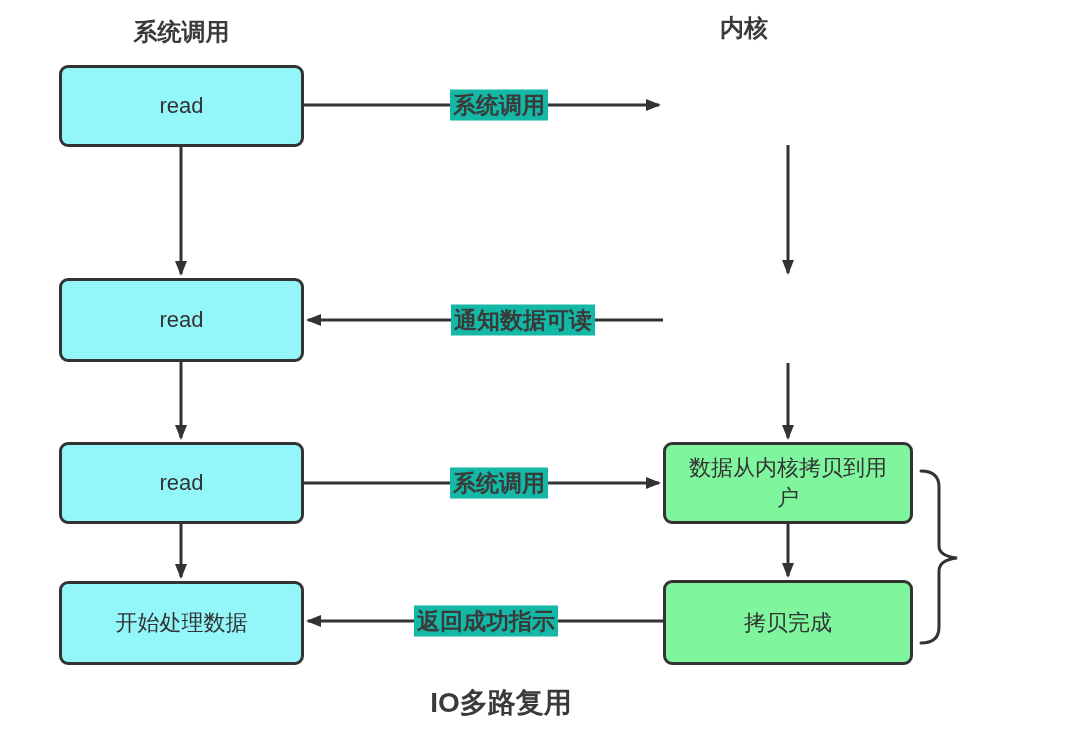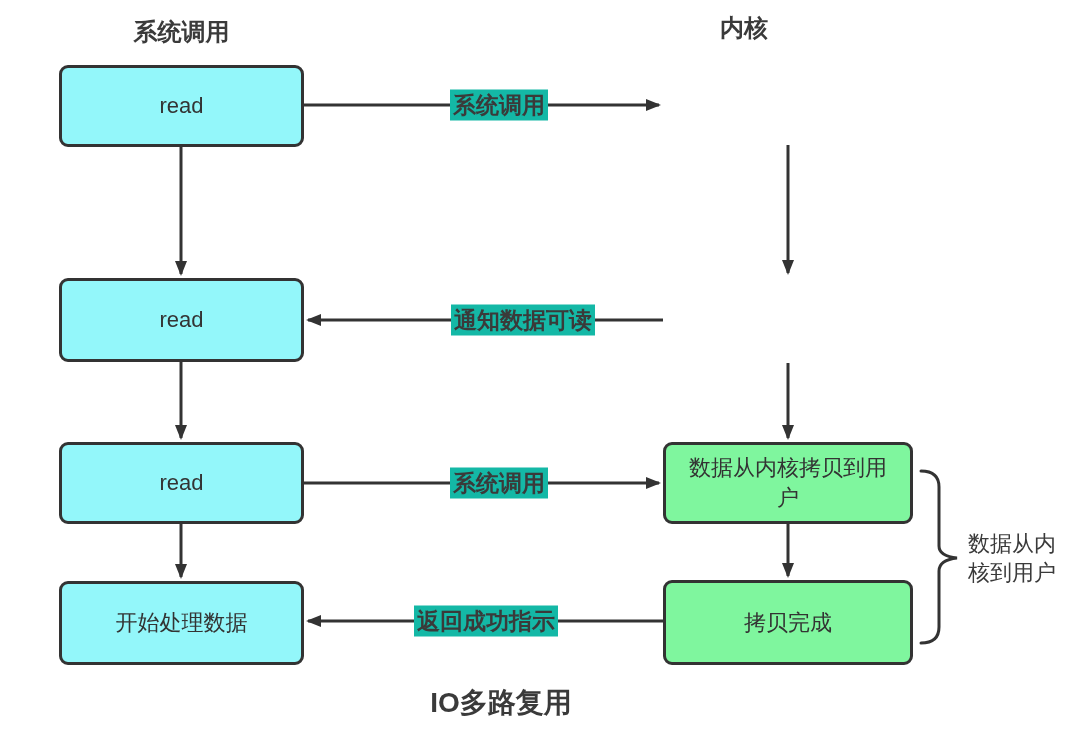--- a/index.html
+++ b/index.html
@@ -131,17 +131,16 @@
   <div class="node cyan l4">开始处理数据</div>
 
   <div class="node green r3">数据从内核拷贝到用户</div>
   <div class="node green r4">拷贝完成</div>
 
   <div class="arrow-label a1">系统调用</div>
   <div class="arrow-label a2">通知数据可读</div>
   <div class="arrow-label a3">系统调用</div>
   <div class="arrow-label a4">返回成功指示</div>
 
-  <div class="brace-label">数据从内核到用户</div>
 
   <div class="diagram-title">IO多路复用</div>
 
 </div>
 
 </body></html>

